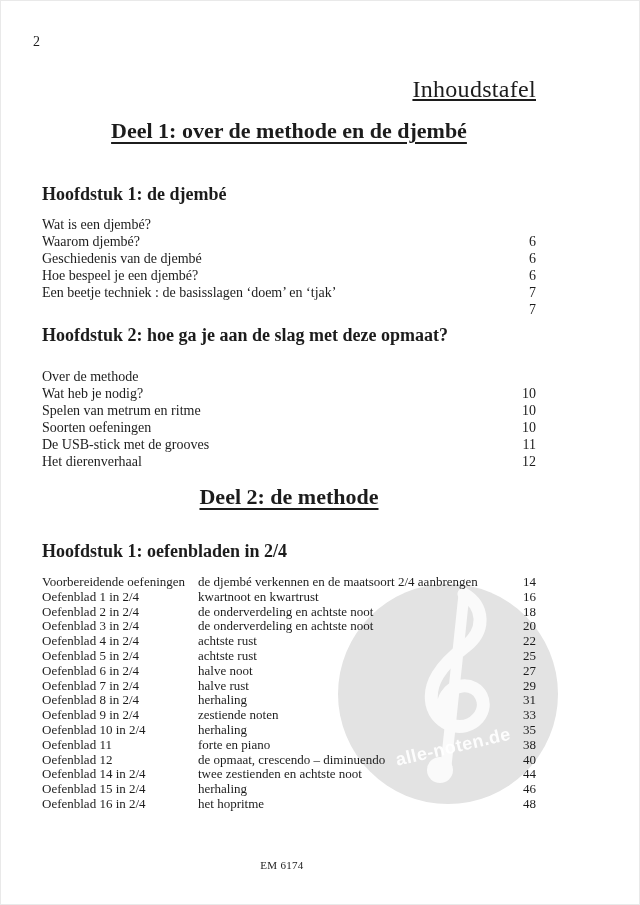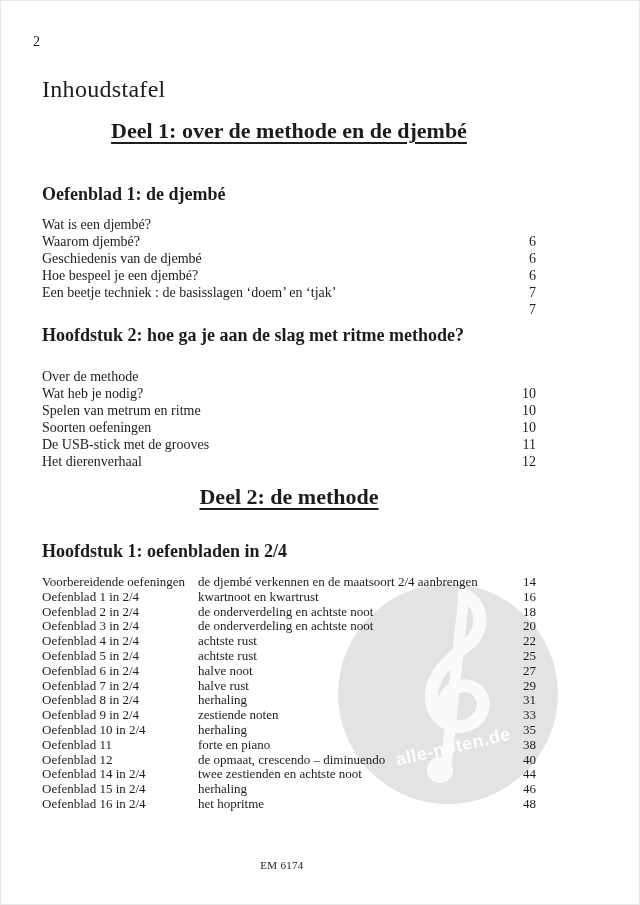--- a/index.html
+++ b/index.html
@@ -23,21 +23,21 @@
     font-family:"Liberation Sans","DejaVu Sans",sans-serif;
     font-weight:bold;font-size:18px;letter-spacing:0.5px;
     color:rgba(255,255,255,0.93);
     transform:rotate(-13deg);transform-origin:left center;
     white-space:nowrap;
   }
   
   .content{position:relative;z-index:1;}
   .abs{position:absolute;}
   .pagenum{left:33px;top:34px;font-size:14px;}
-  .doc-title{left:42px;top:76px;width:494px;text-align:left;font-size:24px;letter-spacing:0.3px;}
+  .doc-title{left:42px;top:76px;width:494px;text-align:right;font-size:24px;letter-spacing:0.3px;text-decoration:underline;}
   .part-heading{
     left:42px;width:494px;text-align:center;
     font-size:22px;font-weight:bold;
     text-decoration:underline;text-decoration-thickness:2px;text-underline-offset:4px;
   }
   .part1-heading{top:118px;}
   .part2-heading{top:484px;}
   .chapter-heading{left:42px;font-size:18px;font-weight:bold;}
   .ch1-heading{top:184px;}
   .ch2-heading{top:325px;}
@@ -67,21 +67,21 @@
     </svg>
   </div>
   <div class="wm-text">alle-noten.de</div>
 
   <div class="content">
     <div class="abs pagenum">2</div>
     <div class="abs doc-title">Inhoudstafel</div>
 
     <div class="abs part-heading part1-heading">Deel 1: over de methode en de djembé</div>
 
-    <div class="abs chapter-heading ch1-heading">Oefenblad 1: de djembé</div>
+    <div class="abs chapter-heading ch1-heading">Hoofdstuk 1: de djembé</div>
     <div class="abs toc-list ch1-list">
       <div class="toc-row">
         <span>Wat is een djembé?</span>
         <span class="toc-page">6</span>
       </div>
       <div class="toc-row">
         <span>Waarom djembé?</span>
         <span class="toc-page">6</span>
       </div>
       <div class="toc-row">
@@ -91,21 +91,21 @@
       <div class="toc-row">
         <span>Hoe bespeel je een djembé?</span>
         <span class="toc-page">7</span>
       </div>
       <div class="toc-row">
         <span>Een beetje techniek : de basisslagen ‘doem’ en ‘tjak’</span>
         <span class="toc-page">7</span>
       </div>
     </div>
 
-    <div class="abs chapter-heading ch2-heading">Hoofdstuk 2: hoe ga je aan de slag met ritme methode?</div>
+    <div class="abs chapter-heading ch2-heading">Hoofdstuk 2: hoe ga je aan de slag met deze opmaat?</div>
     <div class="abs toc-list ch2-list">
       <div class="toc-row">
         <span>Over de methode</span>
         <span class="toc-page">10</span>
       </div>
       <div class="toc-row">
         <span>Wat heb je nodig?</span>
         <span class="toc-page">10</span>
       </div>
       <div class="toc-row">

